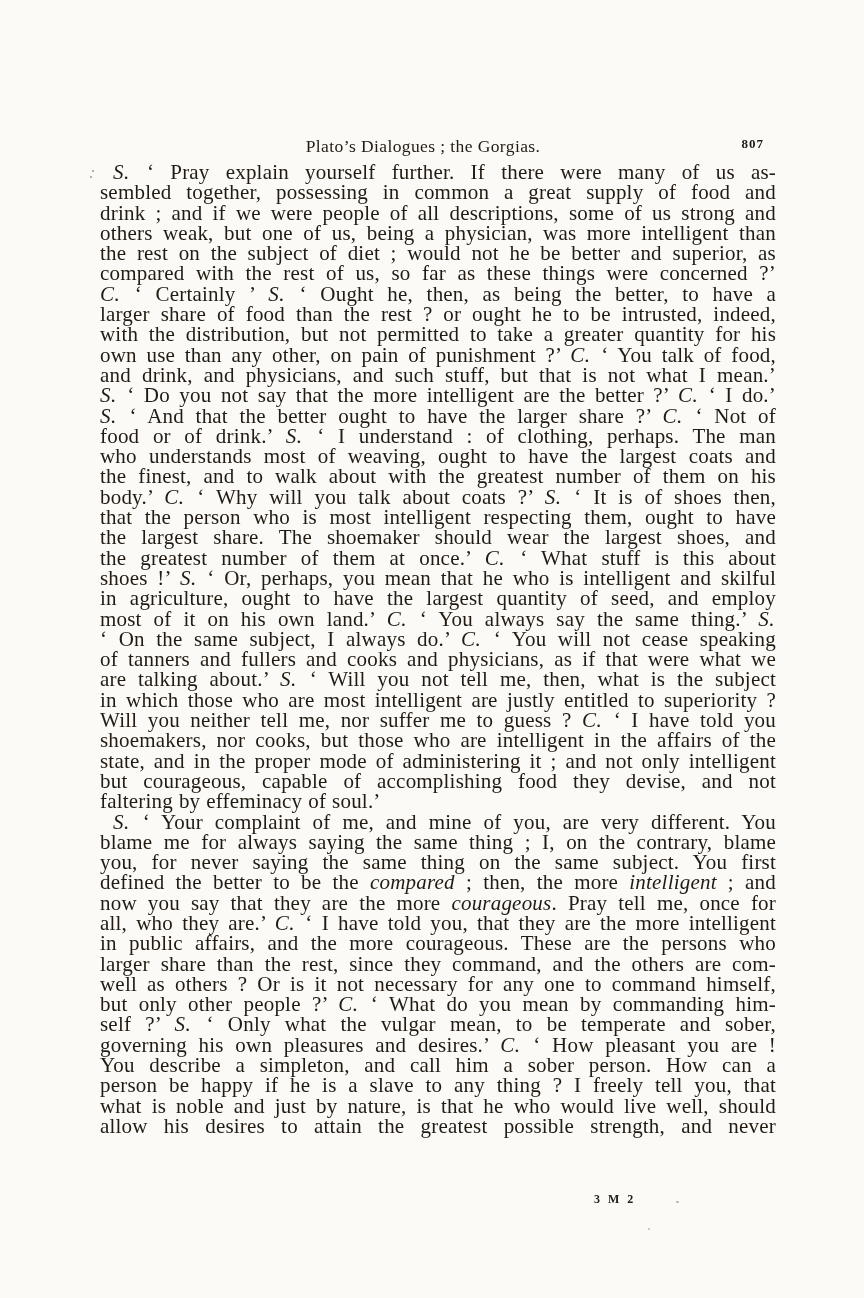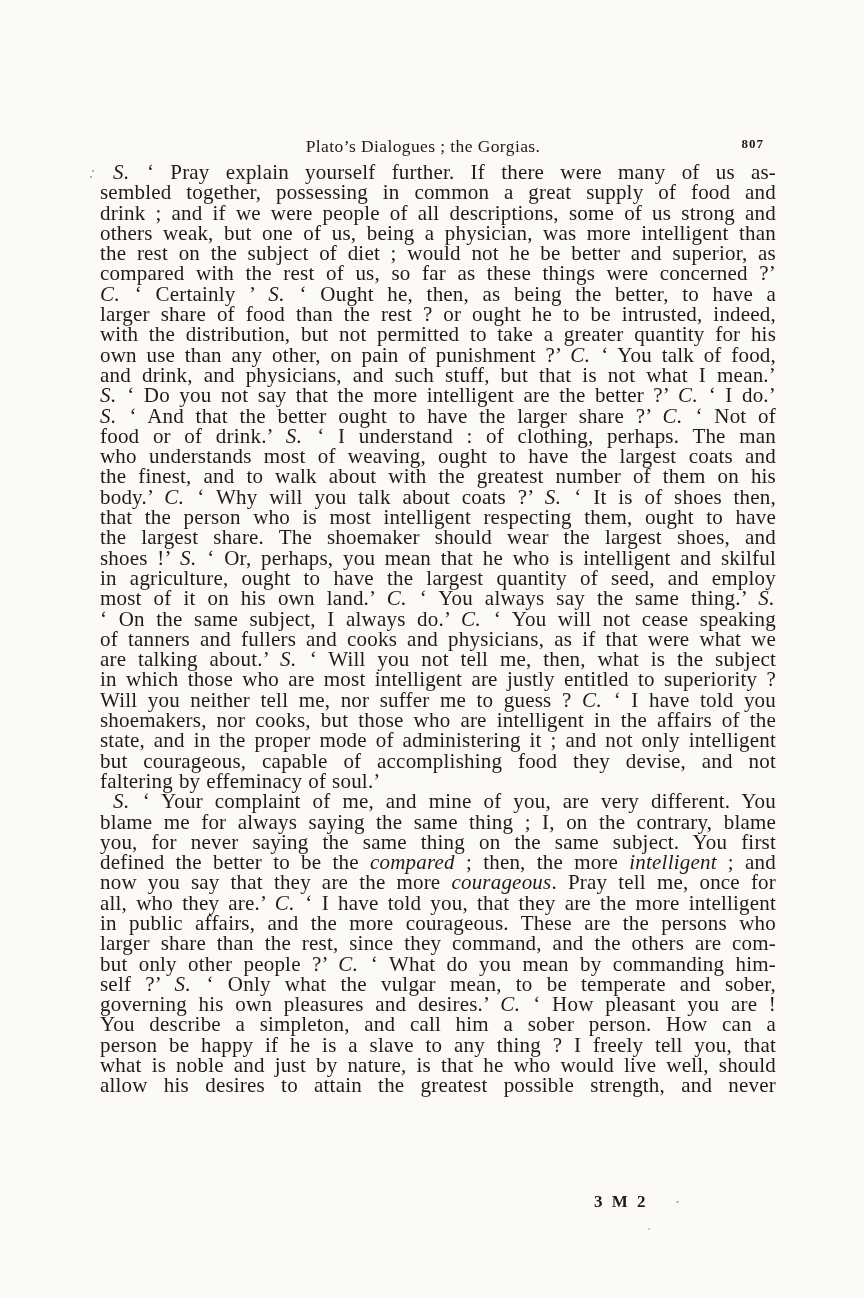--- a/index.html
+++ b/index.html
@@ -53,21 +53,21 @@
     text-align-last: justify;
   }
   .line.first { text-indent: 13px; }
   .line.para-end { text-align-last: left; }
   em { font-style: italic; }
   em.sp { padding-right: 1px; letter-spacing: 0.5px; }
   .signature {
     position: absolute;
     left: 594px;
     top: 1192px;
-    font-size: 17px;
+    font-size: 12px;
     font-weight: 600;
     letter-spacing: 2.5px;
   }
   .speck {
     position: absolute;
     background: #4a443c;
     border-radius: 50%;
     opacity: 0.55;
   }
   .speck.s1 { left: 92px;  top: 170px;  width: 2px; height: 2px; }
@@ -98,40 +98,42 @@
       <div class="line">own use than any other, on pain of punishment ?’  <em class="sp">C.</em> ‘ You talk of food,</div>
       <div class="line">and drink, and physicians, and such stuff, but that is not what I mean.’</div>
       <div class="line"><em class="sp">S.</em> ‘ Do you not say that the more intelligent are the better ?’ <em class="sp">C.</em> ‘ I do.’</div>
       <div class="line"><em class="sp">S.</em> ‘ And that the better ought to have the larger share ?’  <em class="sp">C.</em> ‘ Not of</div>
       <div class="line">food or of drink.’  <em class="sp">S.</em> ‘ I understand : of clothing, perhaps.  The man</div>
       <div class="line">who understands most of weaving, ought to have the largest coats and</div>
       <div class="line">the finest, and to walk about with the greatest number of them on his</div>
       <div class="line">body.’  <em class="sp">C.</em> ‘ Why will you talk about coats ?’  <em class="sp">S.</em> ‘ It is of shoes then,</div>
       <div class="line">that the person who is most intelligent respecting them, ought to have</div>
       <div class="line">the largest share.  The shoemaker should wear the largest shoes, and</div>
+      <div class="line">the greatest number of them at once.’  <em class="sp">C.</em> ‘ What stuff is this about</div>
       <div class="line">shoes !’  <em class="sp">S.</em> ‘ Or, perhaps, you mean that he who is intelligent and skilful</div>
       <div class="line">in agriculture, ought to have the largest quantity of seed, and employ</div>
       <div class="line">most of it on his own land.’  <em class="sp">C.</em> ‘ You always say the same thing.’  <em class="sp">S.</em></div>
       <div class="line">‘ On the same subject, I always do.’  <em class="sp">C.</em> ‘ You will not cease speaking</div>
       <div class="line">of tanners and fullers and cooks and physicians, as if that were what we</div>
       <div class="line">are talking about.’  <em class="sp">S.</em> ‘ Will you not tell me, then, what is the subject</div>
       <div class="line">in which those who are most intelligent are justly entitled to superiority ?</div>
       <div class="line">Will you neither tell me, nor suffer me to guess ?  <em class="sp">C.</em> ‘ I have told you</div>
       <div class="line">shoemakers, nor cooks, but those who are intelligent in the affairs of the</div>
       <div class="line">state, and in the proper mode of administering it ; and not only intelligent</div>
       <div class="line">but courageous, capable of accomplishing food they devise, and not</div>
       <div class="line para-end">faltering by effeminacy of soul.’</div>
       <div class="line first"><em class="sp">S.</em> ‘ Your complaint of me, and mine of you, are very different.  You</div>
       <div class="line">blame me for always saying the same thing ; I, on the contrary, blame</div>
       <div class="line">you, for never saying the same thing on the same subject.  You first</div>
       <div class="line">defined the better to be the <em>compared</em> ; then, the more <em>intelligent</em> ; and</div>
       <div class="line">now you say that they are the more <em>courageous</em>.  Pray tell me, once for</div>
       <div class="line">all, who they are.’  <em class="sp">C.</em> ‘ I have told you, that they are the more intelligent</div>
       <div class="line">in public affairs, and the more courageous.  These are the persons who</div>
       <div class="line">larger share than the rest, since they command, and the others are com-</div>
+      <div class="line">well as others ?  Or is it not necessary for any one to command himself,</div>
       <div class="line">but only other people ?’  <em class="sp">C.</em> ‘ What do you mean by commanding him-</div>
       <div class="line">self ?’  <em class="sp">S.</em> ‘ Only what the vulgar mean, to be temperate and sober,</div>
       <div class="line">governing his own pleasures and desires.’  <em class="sp">C.</em> ‘ How pleasant you are !</div>
       <div class="line">You describe a simpleton, and call him a sober person.  How can a</div>
       <div class="line">person be happy if he is a slave to any thing ?  I freely tell you, that</div>
       <div class="line">what is noble and just by nature, is that he who would live well, should</div>
       <div class="line">allow his desires to attain the greatest possible strength, and never</div>
     </div>
 
   <div class="signature">3 M 2</div>

